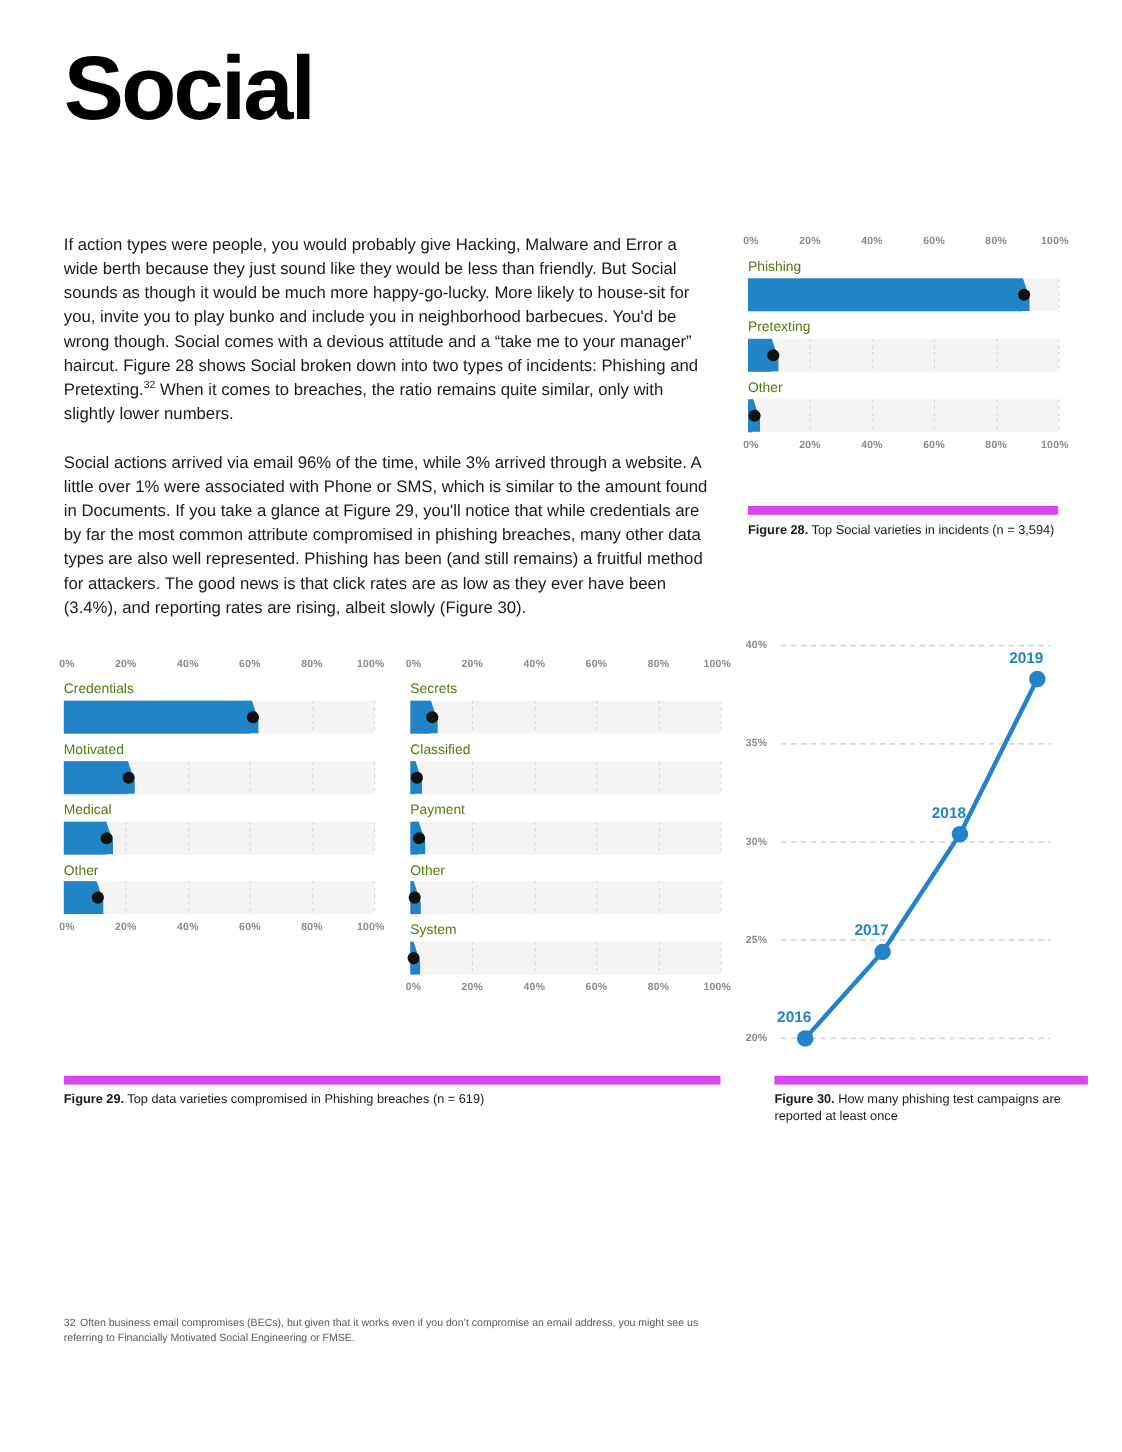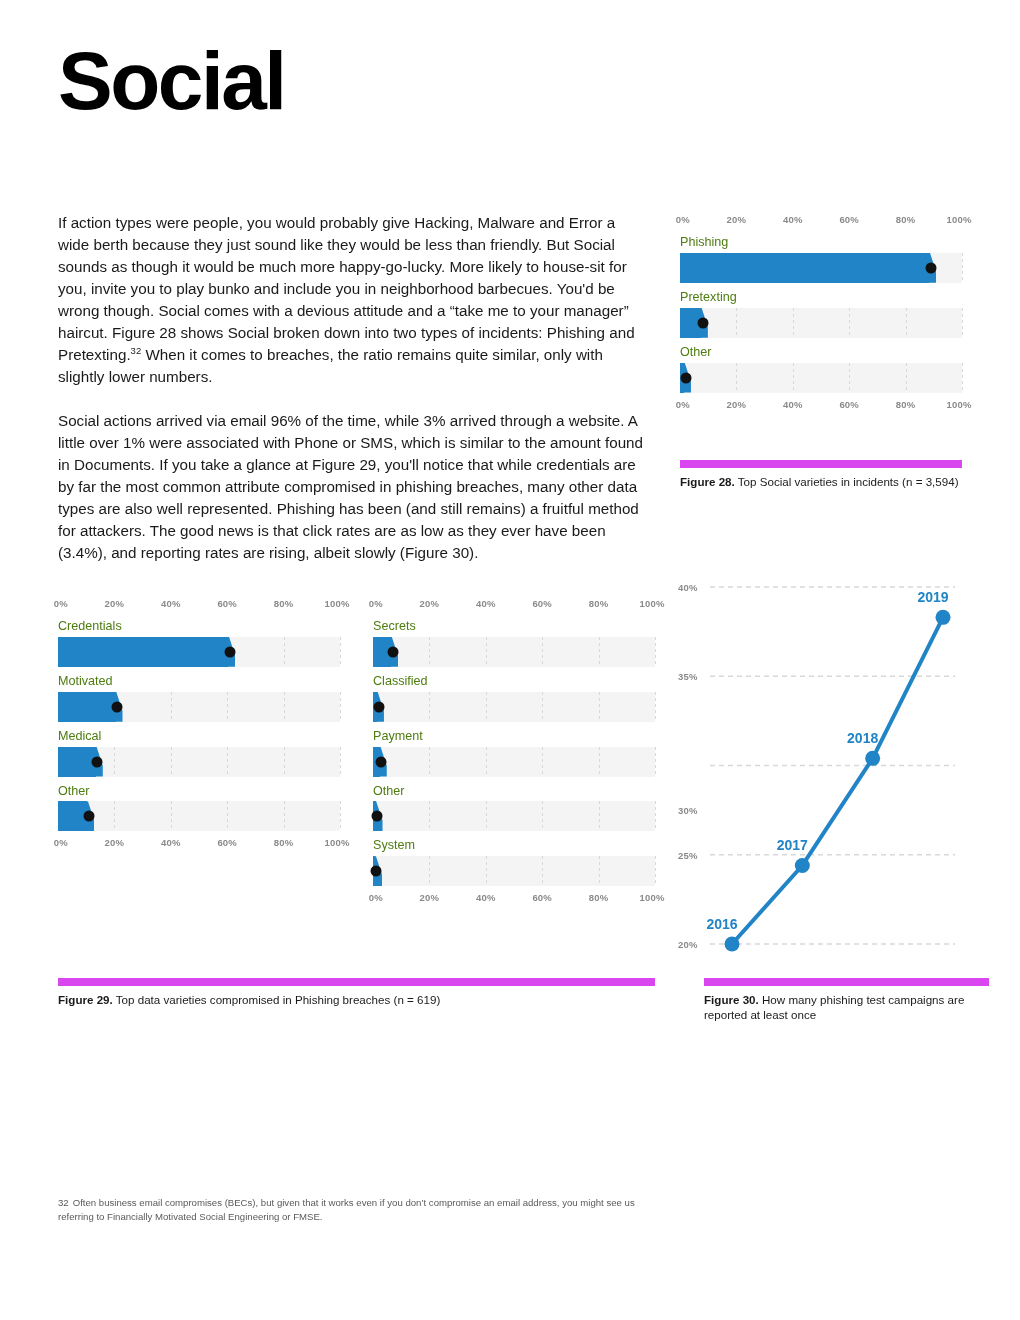--- a/index.html
+++ b/index.html
@@ -386,21 +386,21 @@
 
   <div class="fig-caption" style="left:58px; top:978px; width:597px;">
     <b>Figure 29.</b>
     <span>Top data varieties compromised in Phishing breaches (n = 619)</span>
   </div>
 
   <div class="line-chart" id="fig30" style="left:678px; top:578px; width:285px; height:375px;">
     <div class="ylabels">
         <div class="ylabel" style="top: 9px;">40%</div>
         <div class="ylabel" style="top: 98.25px;">35%</div>
-        <div class="ylabel" style="top: 187.5px; margin-top: 44px;">30%</div>
+        <div class="ylabel" style="top: 187.5px;">30%</div>
         <div class="ylabel" style="top: 276.75px;">25%</div>
         <div class="ylabel" style="top: 366px;">20%</div>
       </div>
     <svg id="fig30-svg" width="285" height="375" viewBox="0 0 285 375" style="position:absolute; left:0; top:0;">
         <line x1="32" x2="277" y1="9" y2="9" stroke="#d8d8d8" stroke-width="1.6" stroke-dasharray="5 4"></line>
         <line x1="32" x2="277" y1="98.25" y2="98.25" stroke="#d8d8d8" stroke-width="1.6" stroke-dasharray="5 4"></line>
         <line x1="32" x2="277" y1="187.5" y2="187.5" stroke="#d8d8d8" stroke-width="1.6" stroke-dasharray="5 4"></line>
         <line x1="32" x2="277" y1="276.75" y2="276.75" stroke="#d8d8d8" stroke-width="1.6" stroke-dasharray="5 4"></line>
         <line x1="32" x2="277" y1="366" y2="366" stroke="#d8d8d8" stroke-width="1.6" stroke-dasharray="5 4"></line>
         <polyline points="54,366 124.33333333333333,287.46000000000004 194.66666666666666,180.36000000000004 265,39.345000000000056" fill="none" stroke="#2184c7" stroke-width="4" stroke-linejoin="round" stroke-linecap="round"></polyline>

